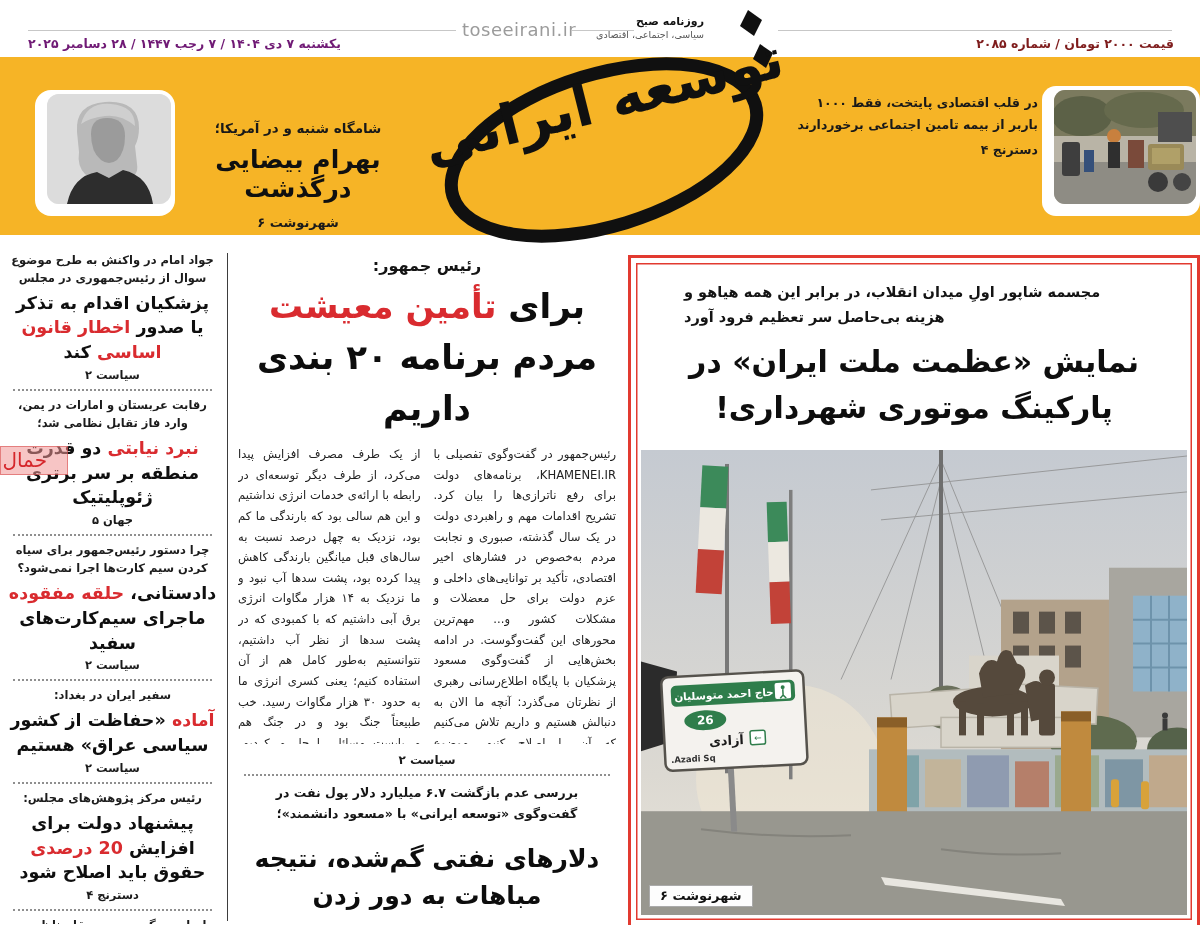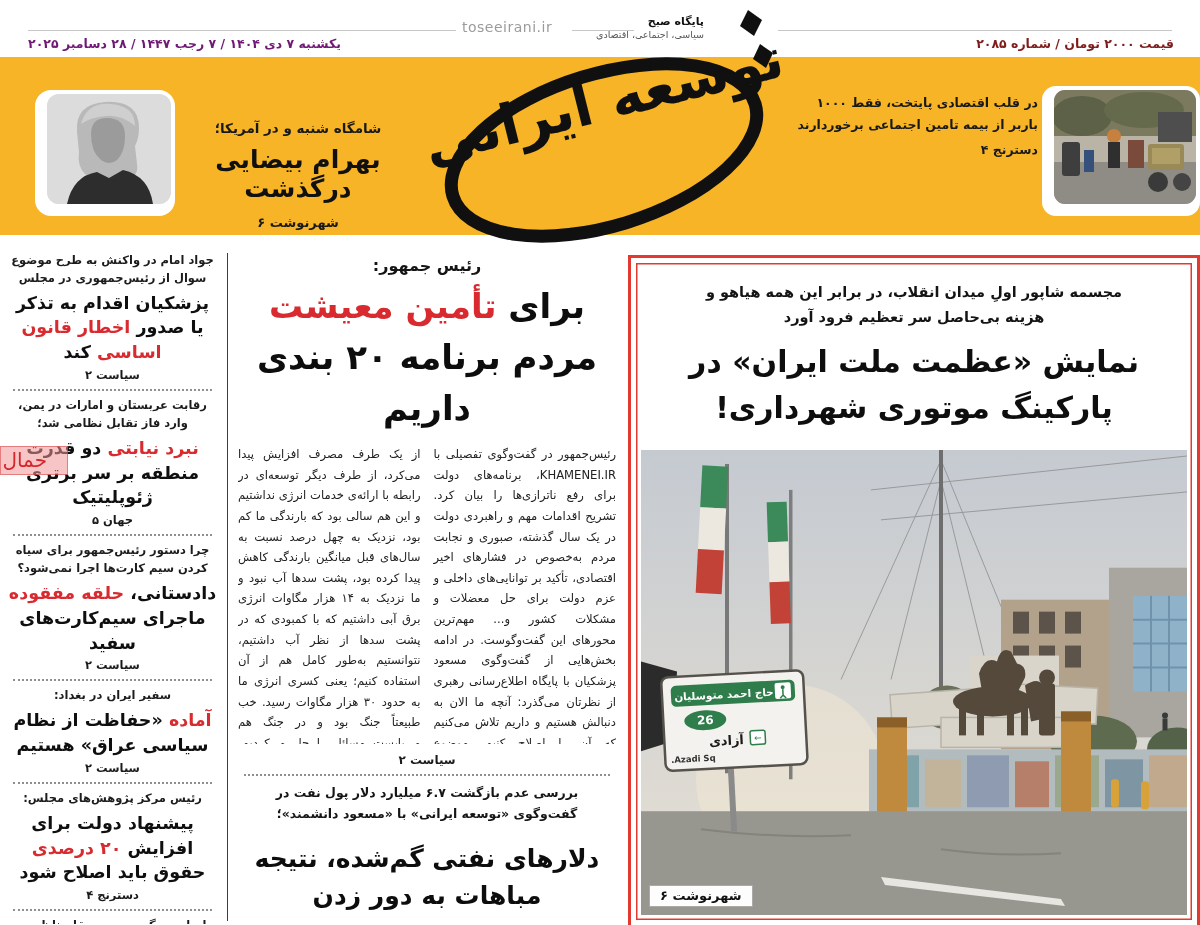--- a/index.html
+++ b/index.html
@@ -6,21 +6,21 @@
   #page{position:relative;width:1200px;height:925px;margin:0 auto;background:#fff;overflow:hidden;
         font-family:"DejaVu Sans","Liberation Sans",sans-serif;direction:rtl;color:#151515;}
   .ltr{direction:ltr;unicode-bidi:embed;}
   .red{color:#d92b2f;}
   
   .date-line{position:absolute;left:28px;top:36px;font-size:12.5px;font-weight:bold;color:#701a75;direction:rtl;}
   .rule{position:absolute;top:30px;height:0;border-top:1.5px solid #c7c7c7;}
   .r1{left:28px;width:428px;}
   .r2{left:572px;width:62px;}
   .r3{left:778px;width:394px;}
-  .site-url{position:absolute;left:462px;top:19px;font-size:14px;color:#9b9b9b;letter-spacing:.5px;}
+  .site-url{position:absolute;left:462px;top:19px;font-size:18px;color:#9b9b9b;letter-spacing:.5px;}
   .pub-block{position:absolute;left:594px;top:15px;width:110px;text-align:right;line-height:1.25;}
   .pub-type{font-size:11px;font-weight:bold;color:#111;}
   .pub-fields{font-size:9.5px;color:#555;}
   .price-line{position:absolute;right:26px;top:36px;font-size:12.5px;font-weight:bold;color:#7f1d1d;}
   
   .banner{position:absolute;left:0;top:57px;width:1200px;height:178px;background:#f6b426;}
   .portrait-card{position:absolute;left:35px;top:90px;width:132px;height:118px;background:#fff;border-radius:16px;padding:4px;}
   .portrait-card svg{display:block;border-radius:12px;}
   .beyzai-block{position:absolute;left:162px;top:120px;width:272px;text-align:center;}
   .bz-kicker{font-size:13.5px;font-weight:bold;color:#191919;}
@@ -49,39 +49,39 @@
   .c-kicker{font-size:16px;font-weight:bold;color:#141414;}
   .c-head{font-size:34px;font-weight:900;line-height:1.5;margin:6px 2px 10px;color:#0d0d0d;}
   .body-cols{display:flex;gap:13px;height:300px;overflow:hidden;margin:2px 2px 0;}
   .bcol{flex:1;text-align:justify;font-size:11.6px;line-height:1.78;color:#222;}
   .c-tag{font-size:12px;font-weight:bold;margin-top:9px;color:#1a1a1a;}
   .c2-kicker{font-size:12.5px;font-weight:bold;line-height:1.7;margin:4px 12px 15px;color:#161616;}
   .c2-head{font-size:25px;font-weight:900;line-height:1.5;margin:5px 0 4px;color:#0d0d0d;}
   
   .feature{position:absolute;left:628px;top:255px;width:566px;height:667px;background:#fff;
            border:3px solid #e23a30;box-shadow:inset 0 0 0 5px #fff, inset 0 0 0 6.5px #e23a30;}
-  .feat-kicker{margin:22px auto 0;width:460px;text-align:center;font-weight:bold;font-size:14.5px;line-height:1.75;color:#141414;}
+  .feat-kicker{margin:22px auto 0;width:460px;text-align:left;font-weight:bold;font-size:14.5px;line-height:1.75;color:#141414;}
   .feat-head{margin:8px auto 0;max-width:470px;text-align:center;font-weight:900;font-size:30px;line-height:1.55;color:#0e0e0e;}
   .feat-photo{position:absolute;left:10px;right:10px;top:192px;bottom:10px;overflow:hidden;background:#cdd1d6;}
   .feat-photo svg{display:block;width:100%;height:100%;}
   .photo-tag{position:absolute;left:8px;bottom:8px;background:#fdfdfd;border:1px solid #aaa;
              padding:2px 10px 3px;font-size:13px;font-weight:bold;color:#111;z-index:2;}
 </style>
 </head>
 <body>
 
 <div id="page">
 
   <div class="rule r1"></div>
   <div class="rule r2"></div>
   <div class="rule r3"></div>
   <div class="date-line">یکشنبه ۷ دی ۱۴۰۴ / ۷ رجب ۱۴۴۷ / ۲۸ دسامبر ۲۰۲۵</div>
   <div class="site-url ltr">toseeirani.ir</div>
   <div class="pub-block">
-    <div class="pub-type">پایگاه صبح</div>
+    <div class="pub-type">روزنامه صبح</div>
     <div class="pub-fields">سیاسی، اجتماعی، اقتصادی</div>
   </div>
   <div class="price-line">قیمت ۲۰۰۰ تومان / شماره ۲۰۸۵</div>
 
   <div class="banner"></div>
 
   <div class="portrait-card">
     <svg width="124" height="110" viewBox="0 0 124 110">
       <rect width="124" height="110" fill="#e6e6e6"></rect>
       <rect width="124" height="110" fill="#dcdcdc"></rect>
@@ -150,28 +150,28 @@
 
     <div>
       <div class="sb-kicker">چرا دستور رئیس‌جمهور برای سیاه کردن سیم کارت‌ها اجرا نمی‌شود؟</div>
       <div class="sb-head"><span>دادستانی، </span><span class="red">حلقه مفقوده</span><span> ماجرای سیم‌کارت‌های سفید</span></div>
       <div class="sb-tag">سیاست ۲</div>
     </div>
     <div class="dotsep"></div>
 
     <div>
       <div class="sb-kicker">سفیر ایران در بغداد:</div>
-      <div class="sb-head"><span></span><span class="red">آماده</span><span> «حفاظت از نظام سیاسی عراق» هستیم</span></div>
+      <div class="sb-head"><span></span><span class="red">آماده</span><span> «حفاظت از کشور سیاسی عراق» هستیم</span></div>
       <div class="sb-tag">سیاست ۲</div>
     </div>
     <div class="dotsep"></div>
 
     <div>
       <div class="sb-kicker">رئیس مرکز پژوهش‌های مجلس:</div>
-      <div class="sb-head"><span>پیشنهاد دولت برای افزایش </span><span class="red">۲۰ درصدی</span><span> حقوق باید اصلاح شود</span></div>
+      <div class="sb-head"><span>پیشنهاد دولت برای افزایش </span><span class="red">20 درصدی</span><span> حقوق باید اصلاح شود</span></div>
       <div class="sb-tag">دسترنج ۴</div>
     </div>
     <div class="dotsep"></div>
 
     <div>
       <div class="sb-kicker">ابهام بزرگ در مورد مقام ناظر بر روند حفاری!</div>
 
     </div>
 
   </div>

